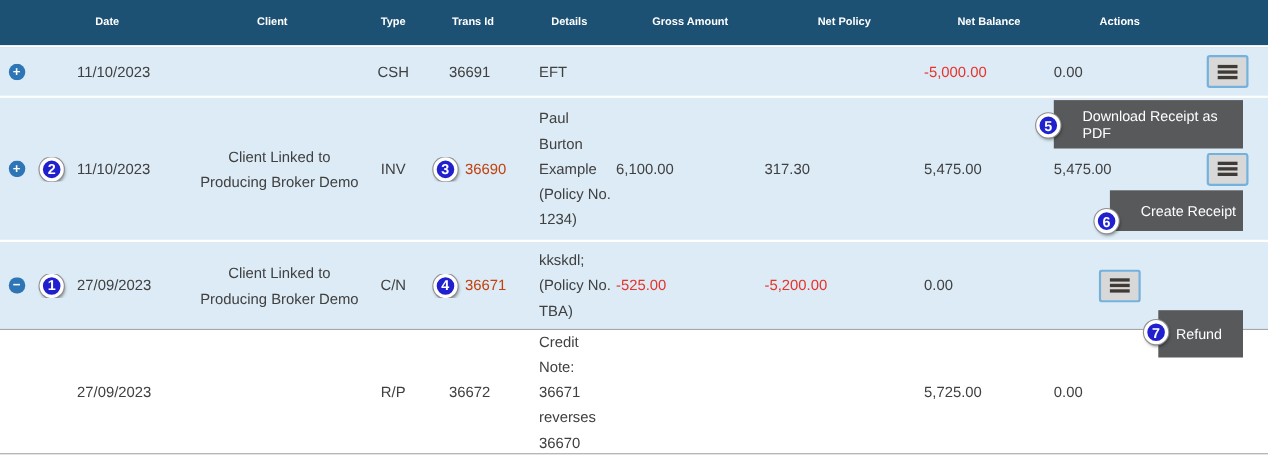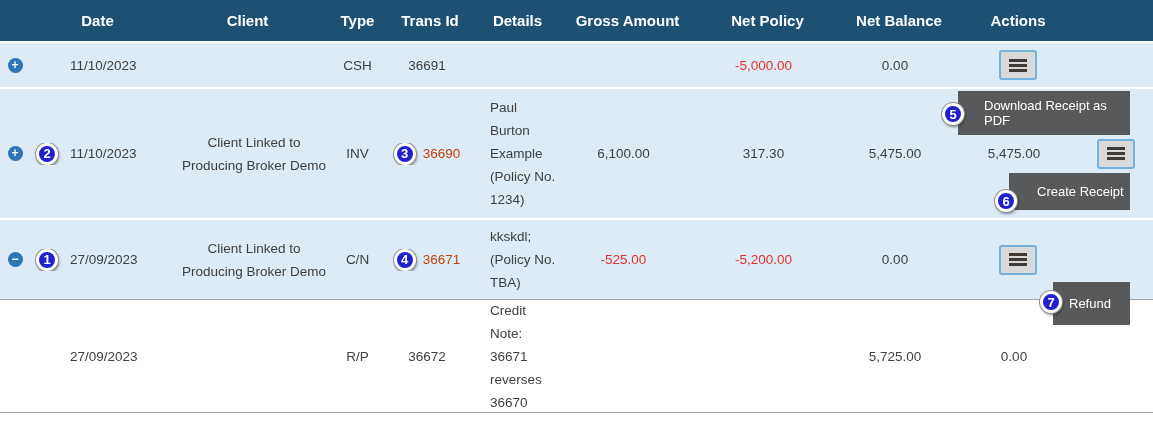--- a/index.html
+++ b/index.html
@@ -10,21 +10,21 @@
     font-family:"Liberation Sans", sans-serif;
     font-size:13.5px; color:#404040;
     background:#fff; overflow:hidden;
   }
   
   .thead {
     display:grid;
     grid-template-columns:30px 135px 165px 55px 90px 85px 135px 145px 118px 120px 75px;
     height:43px; align-items:center;
     background:#1d5174; color:#fff;
-    font-size:15px; font-weight:bold;
+    font-size:10px; font-weight:bold;
     border-bottom:2px solid #fff;
   }
   .thead .th { text-align:center; }
   
   .trow {
     display:grid;
     grid-template-columns:30px 34px 101px 165px 55px 90px 85px 135px 145px 118px 120px 75px;
     align-items:center;
     background:#dcebf5;
   }
@@ -32,21 +32,21 @@
   .row-2 { height:131px; border-bottom:2px solid #fff; }
   .row-3 { height:80px;  border-bottom:1px solid #a6a6a6; }
   .row-4 { height:113px; border-bottom:1px solid #a6a6a6; background:#fff; }
   .cell { overflow:hidden; }
   .c-exp   { display:flex; justify-content:center; }
   .c-date  { padding-left:6px; }
   .c-client{ padding-left:13px; line-height:23px; white-space:pre-line;text-align:center; }
   .c-type  { text-align:center; }
   .c-trans { display:flex; justify-content:center; align-items:center; gap:7px; padding-right:6px; }
   .c-details{ padding-left:15px; line-height:23px; white-space:pre-line; }
-  .c-amt   { text-align:center; padding-right:8px; }
+  .c-amt   { text-align:left; padding-right:8px; }
   .c-actions{ display:flex; justify-content:center; }
   .neg { color:#e8322a; }
   .link { color:#c2410c; cursor:pointer; }
   
   .exp {
     width:15px; height:15px; border-radius:50%;
     background:#2e75b6; color:#fff;
     display:flex; align-items:center; justify-content:center;
     font-size:12px; font-weight:bold; line-height:1;
     cursor:pointer; padding-bottom:1px;
@@ -107,20 +107,21 @@
     <div class="cell c-exp">
         <span class="exp">+</span>
       </div>
     <div class="cell"></div>
     <div class="cell c-date">11/10/2023</div>
     <div class="cell c-client"></div>
     <div class="cell c-type">CSH</div>
     <div class="cell c-trans">
         <span>36691</span>
       </div>
+    <div class="cell c-details">EFT</div>
     <div class="cell c-amt"></div>
     <div class="cell c-amt"></div>
     <div class="cell c-amt neg">-5,000.00</div>
     <div class="cell c-amt">0.00</div>
     <div class="cell c-actions">
       <div class="action-btn">
         <span class="bar"></span>
         <span class="bar"></span>
         <span class="bar"></span>
       </div>

